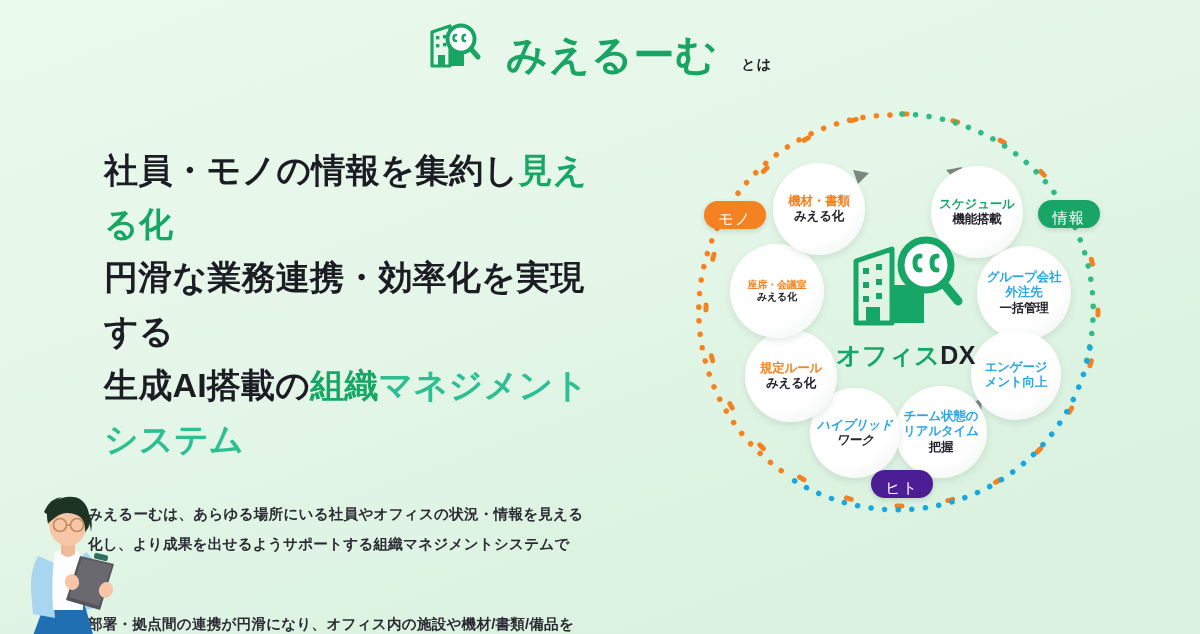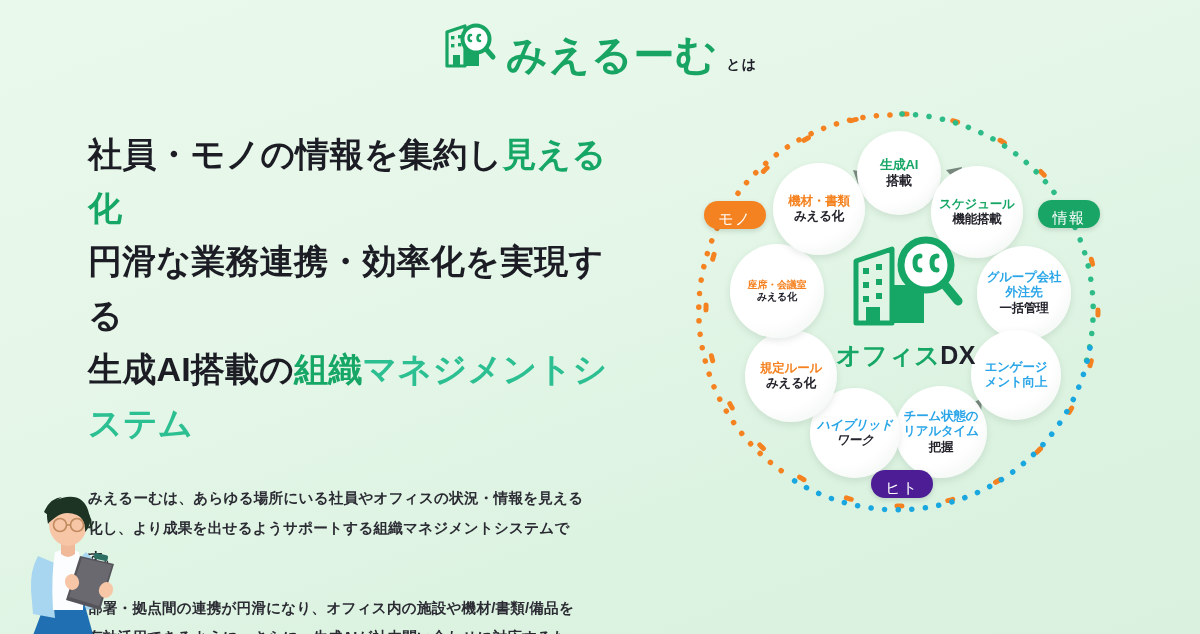--- a/index.html
+++ b/index.html
@@ -20,21 +20,21 @@
   .page-header {
     width: 100%;
     padding-top: 22px;
     display: flex;
     justify-content: center;
     align-items: flex-end;
   }
   .logo-lockup {
     display: flex;
     align-items: flex-end;
-    gap: 9px;
+    gap: 24px;
   }
   .logo-mark { display: block; }
   .logo-word {
     font-size: 41px;
     font-weight: 800;
     color: #18a463;
     letter-spacing: 0.5px;
     line-height: 1;
     position: relative;
     top: 2px;
@@ -50,21 +50,21 @@
   }
 
   
   .left-col {
     position: absolute;
     left: 88px;
     top: 128px;
     width: 540px;
   }
   .headline {
-    margin: 0;
+    margin: 16px;
     font-size: 34px;
     font-weight: 700;
     line-height: 1.58;
     color: #1c1c24;
     letter-spacing: 0.2px;
   }
   .headline .hl-green { color: #16a766; }
   .headline .hl-teal  { color: #2bbf92; }
 
   .body-copy {
@@ -256,24 +256,20 @@
       <path d="M308 134 l13 -9 l3 16 Z"></path>
       <path d="M318 232 l6 -15 l10 12 Z"></path>
       <path d="M292 300 l-1 16 l-14 -8 Z"></path>
       <path d="M212 330 l-15 5 l6 -15 Z"></path>
       <path d="M130 300 l-16 -2 l10 -12 Z"></path>
       <path d="M98 222 l-15 -6 l13 -10 Z"></path>
       <path d="M102 128 l-10 -13 l16 -2 Z"></path>
     </g>
   </svg>
 
-  <div class="bubble" style="left:167px; top:33px; width:84px; height:84px; font-size:13px;">
-    <span class="ln c-green">生成AI</span>
-    <span class="ln c-dark">搭載</span>
-  </div>
 
   <div class="bubble" style="left:241px; top:68px; width:92px; height:92px; font-size:12.5px;">
     <span class="ln c-green">スケジュール</span>
     <span class="ln c-dark">機能搭載</span>
   </div>
 
   <div class="bubble" style="left:287px; top:148px; width:94px; height:94px; font-size:12.5px;">
     <span class="ln c-blue">グループ会社</span>
     <span class="ln c-blue">外注先</span>
     <span class="ln c-dark">一括管理</span>

